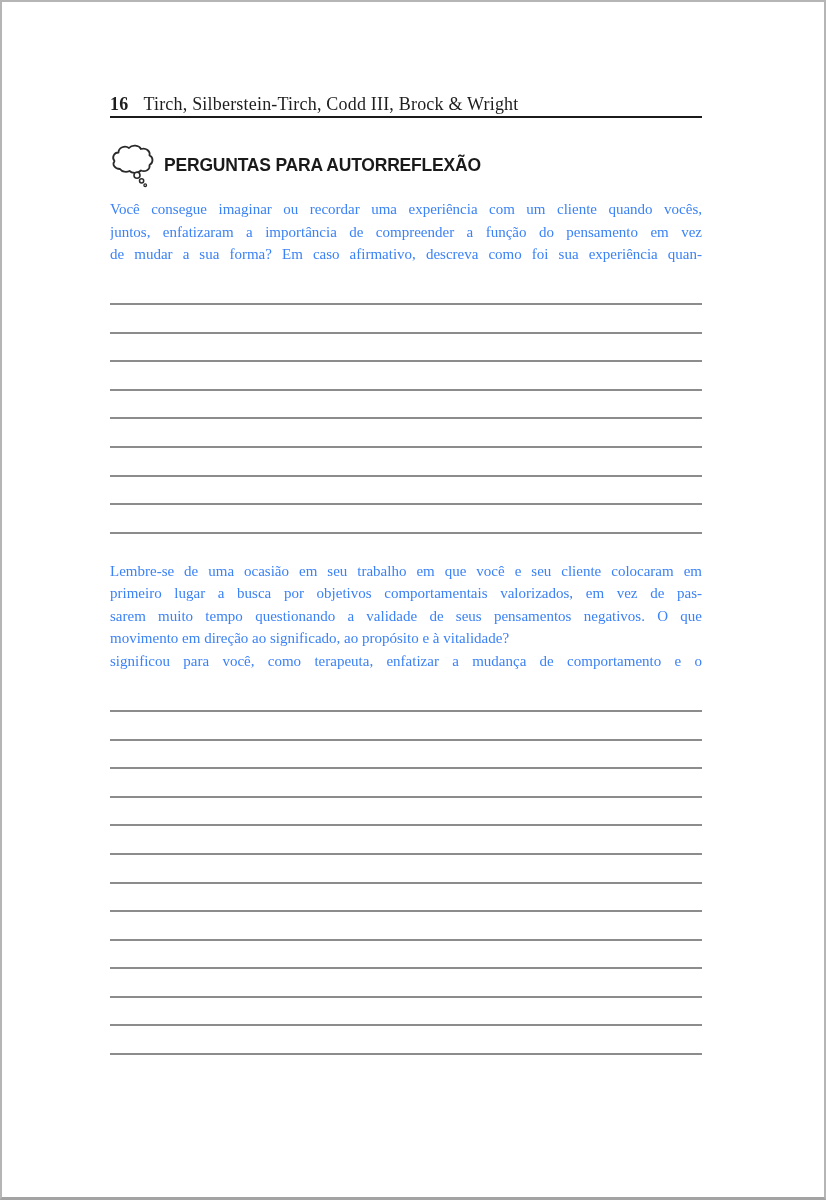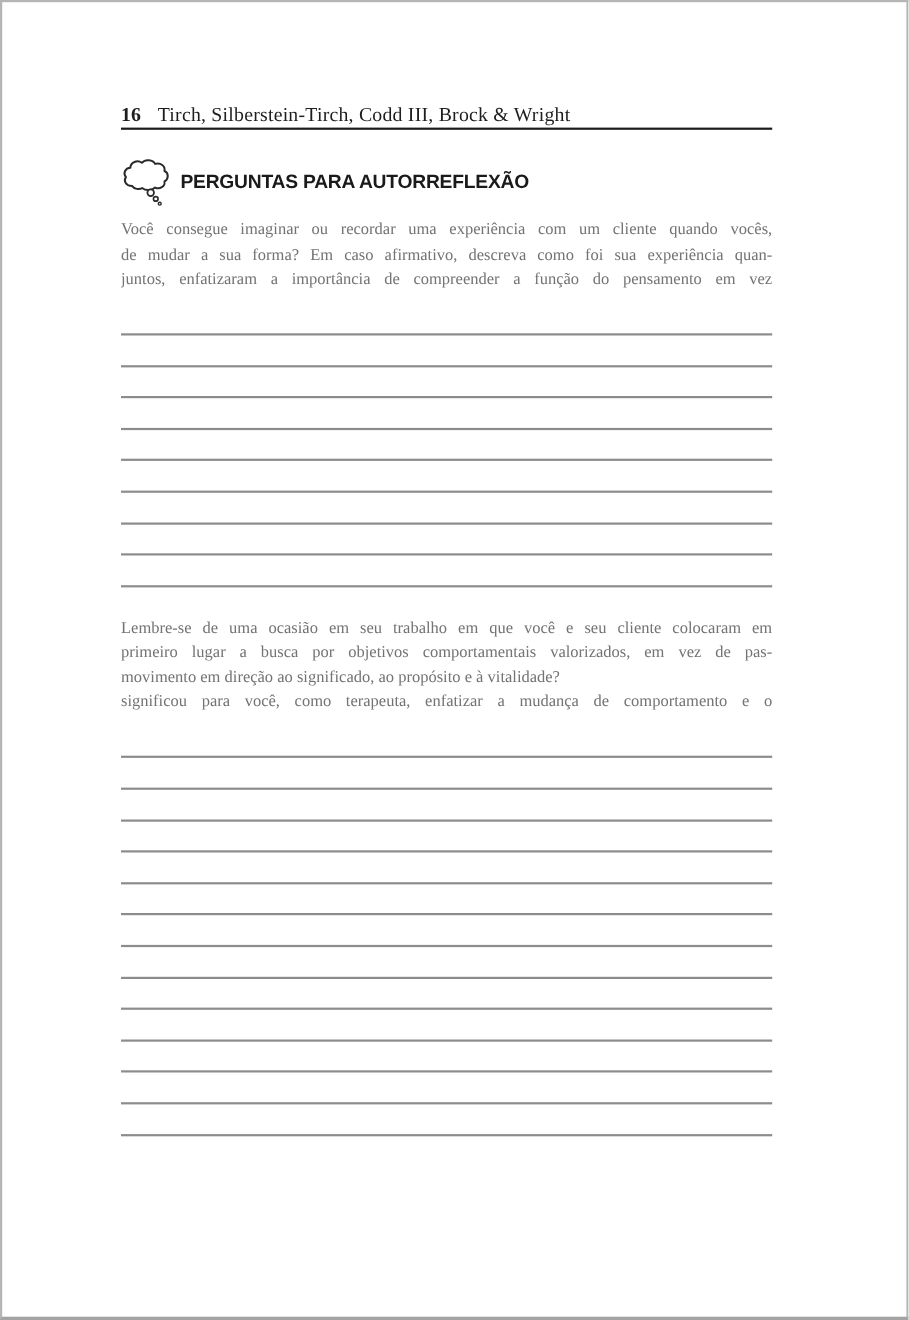--- a/index.html
+++ b/index.html
@@ -48,21 +48,21 @@
     font-size: 17.5px;
     line-height: 30px;
     letter-spacing: -0.2px;
     color: #1a1a1a;
     margin-left: 8px;
   }
   
   .question-paragraph {
     font-family: "Liberation Serif", "DejaVu Serif", serif;
     font-size: 15px;
-    color: #737373;
+    color: #3b82f6;
   }
   .q1 { margin-top: 10px; }
   .q2 { margin-top: 26px; }
   .pline {
     height: 22.5px;
     line-height: 22.5px;
     text-align: justify;
     overflow: hidden;
   }
   .pline::after { content: ""; display: inline-block; width: 100%; vertical-align: top; }
@@ -100,39 +100,40 @@
                  C 16.5 30.5 12 30 10 27 Z" fill="#ffffff" stroke="#2a2a2a" stroke-width="1.8" stroke-linejoin="round"></path>
         <circle cx="27" cy="33.2" r="3" fill="#ffffff" stroke="#2a2a2a" stroke-width="1.6"></circle>
         <circle cx="31.6" cy="38.8" r="2.1" fill="#ffffff" stroke="#2a2a2a" stroke-width="1.5"></circle>
         <circle cx="35.2" cy="43.2" r="1.3" fill="#ffffff" stroke="#2a2a2a" stroke-width="1.3"></circle>
       </svg>
       <span class="section-title">PERGUNTAS PARA AUTORREFLEXÃO</span>
     </div>
 
     <div class="question-paragraph q1">
         <div class="pline">Você consegue imaginar ou recordar uma experiência com um cliente quando vocês,</div>
+        <div class="pline">juntos, enfatizaram a importância de compreender a função do pensamento em vez</div>
         <div class="pline">de mudar a sua forma? Em caso afirmativo, descreva como foi sua experiência quan-</div>
-        <div class="pline">juntos, enfatizaram a importância de compreender a função do pensamento em vez</div>
       </div>
 
     <div class="answer-lines-block">
         <div class="answer-line"></div>
         <div class="answer-line"></div>
         <div class="answer-line"></div>
         <div class="answer-line"></div>
         <div class="answer-line"></div>
         <div class="answer-line"></div>
         <div class="answer-line"></div>
         <div class="answer-line"></div>
         <div class="answer-line"></div>
       </div>
 
     <div class="question-paragraph q2">
         <div class="pline">Lembre-se de uma ocasião em seu trabalho em que você e seu cliente colocaram em</div>
         <div class="pline">primeiro lugar a busca por objetivos comportamentais valorizados, em vez de pas-</div>
+        <div class="pline">sarem muito tempo questionando a validade de seus pensamentos negativos. O que</div>
         <div class="pline last">movimento em direção ao significado, ao propósito e à vitalidade?</div>
         <div class="pline">significou para você, como terapeuta, enfatizar a mudança de comportamento e o</div>
       </div>
 
     <div class="answer-lines-block">
         <div class="answer-line"></div>
         <div class="answer-line"></div>
         <div class="answer-line"></div>
         <div class="answer-line"></div>
         <div class="answer-line"></div>

